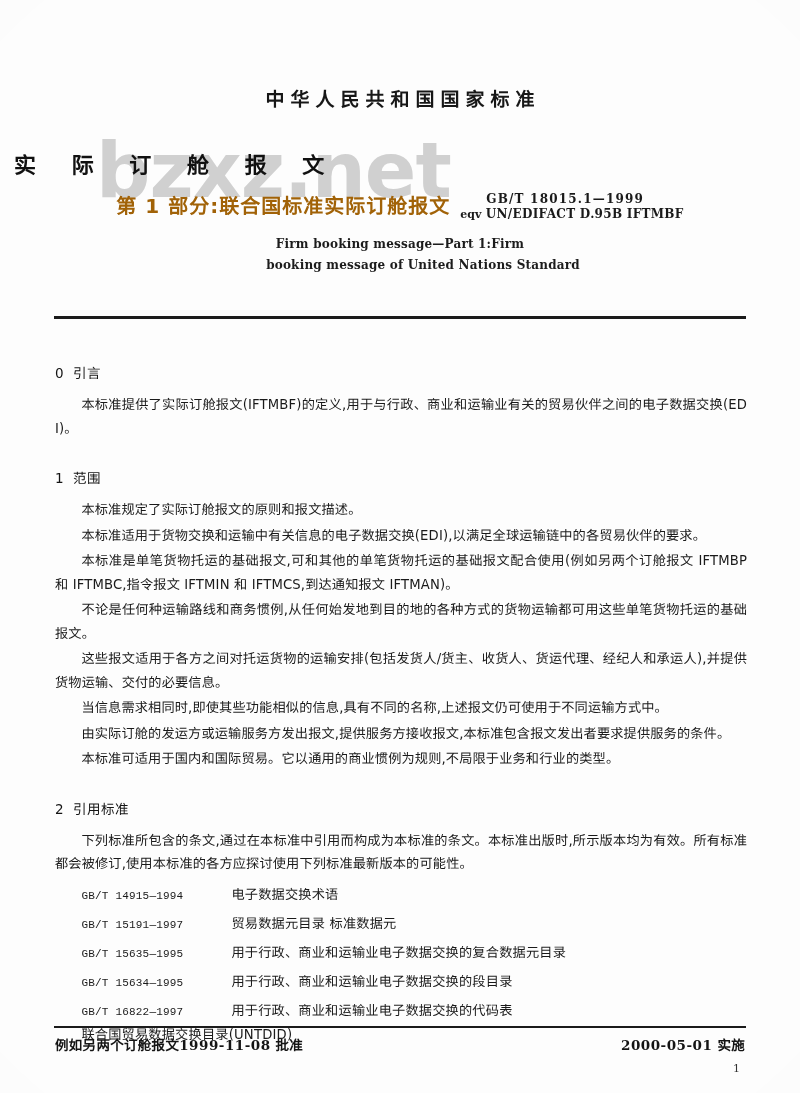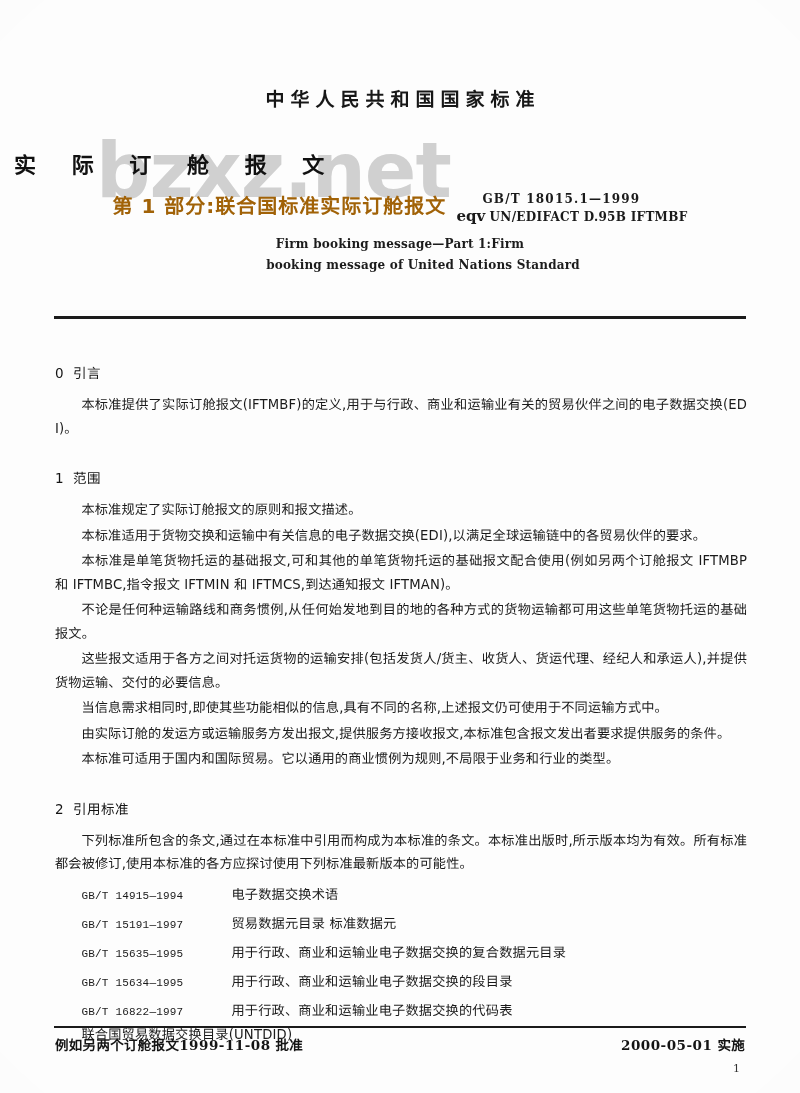--- a/index.html
+++ b/index.html
@@ -112,21 +112,21 @@
     white-space: nowrap;
   }
   .std-code-block .code-line1 {
     letter-spacing: 1.2px;
     padding-left: 26px;
   }
   .std-code-block .code-line2 {
     letter-spacing: 0.3px;
   }
   .eqv-label {
-    font-size: 15px;
+    font-size: 11px;
     font-weight: bold;
     letter-spacing: 0;
   }
 
   .en-title {
     position: absolute;
     left: 0;
     right: 0;
     top: 234px;
     text-align: center;

